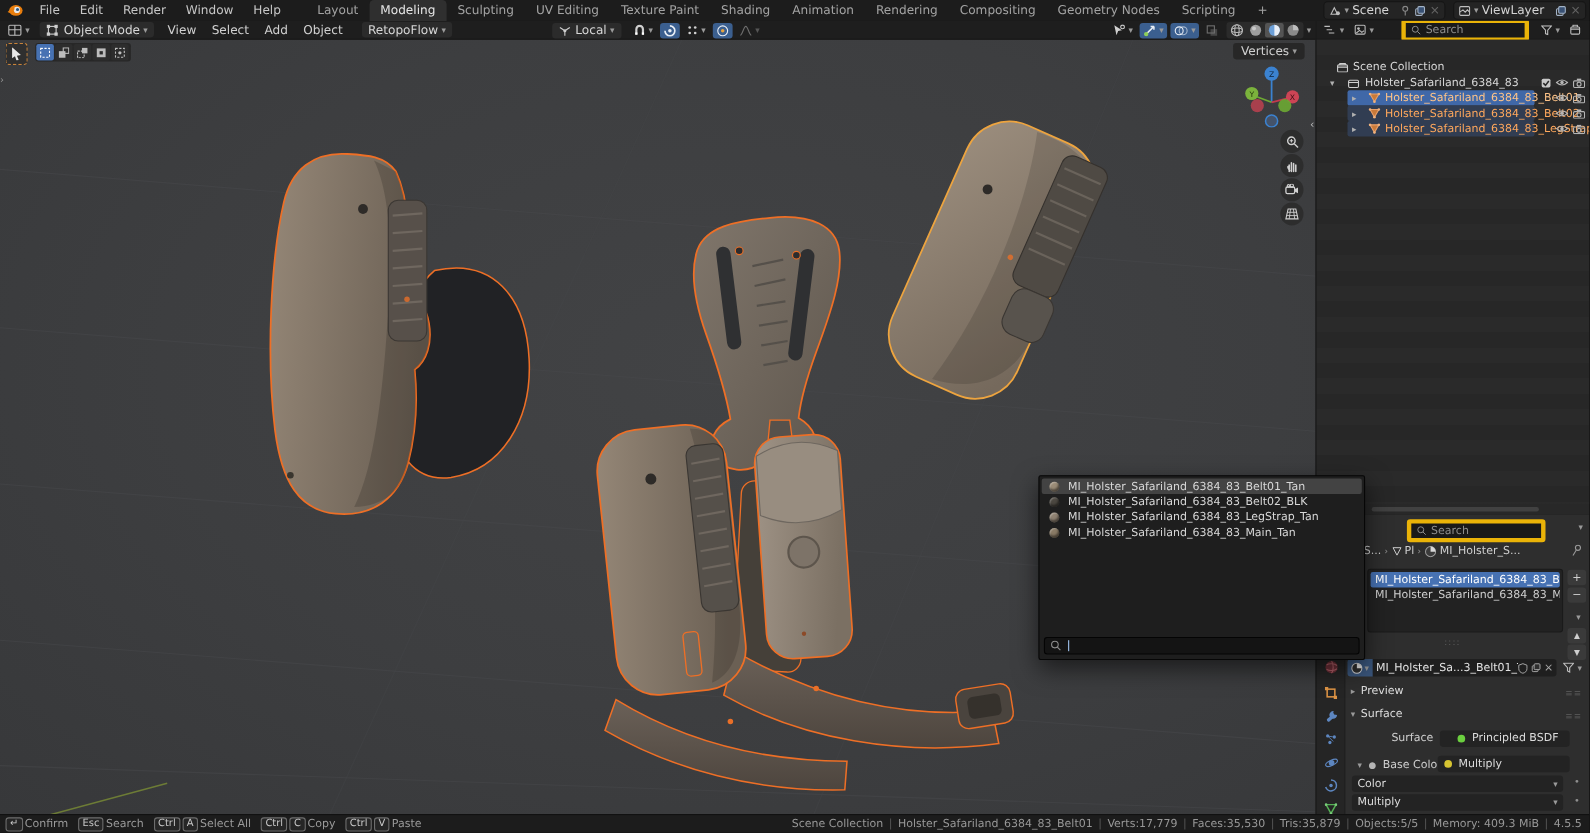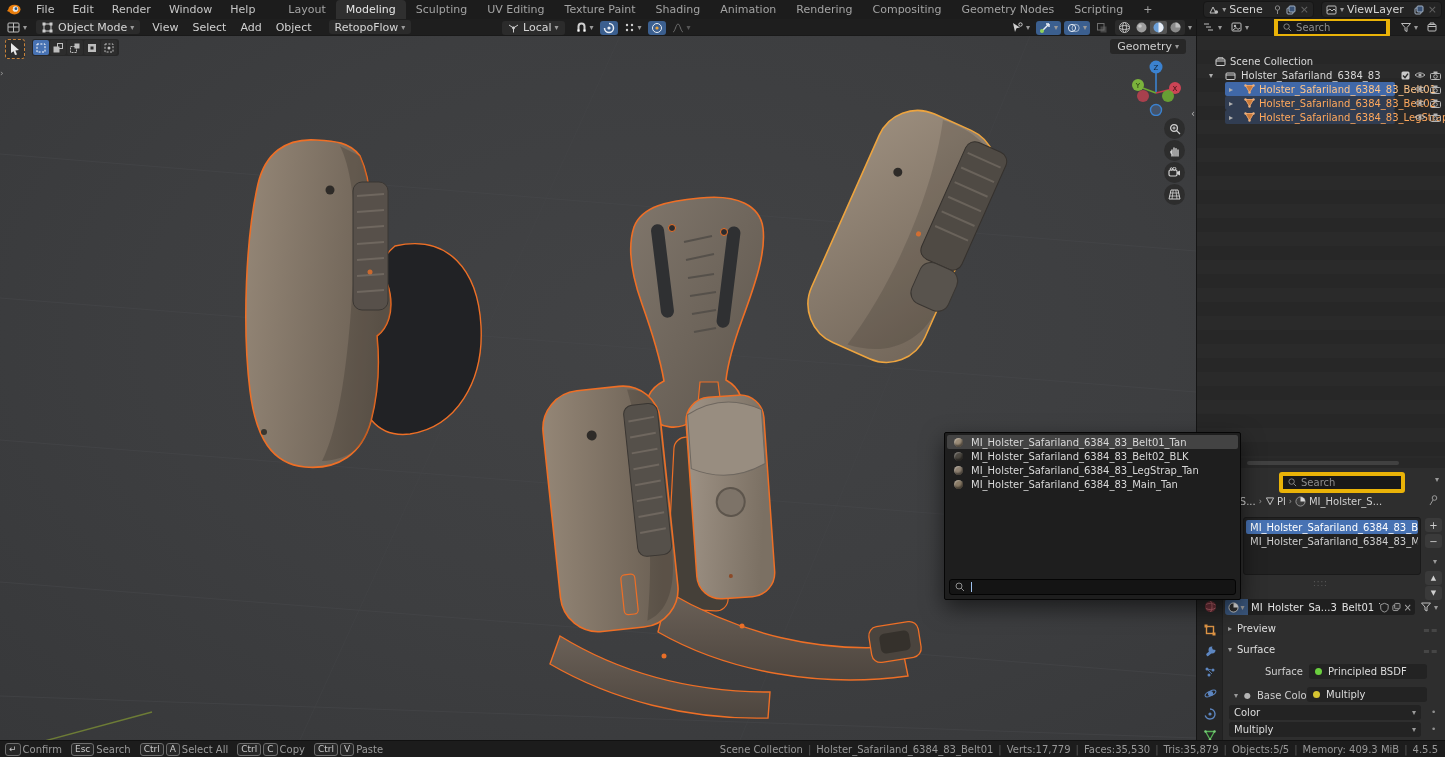--- a/index.html
+++ b/index.html
@@ -461,21 +461,21 @@
         </div>
         <div class="smbtn">
           <svg width="10" height="10" viewBox="0 0 10 10">
               <rect x="1" y="1" width="8" height="8" fill="none" stroke="#bdbdbd" stroke-dasharray="2 1.4"></rect>
               <circle cx="5" cy="5" r="1.5" fill="#bdbdbd"></circle>
             </svg>
         </div>
       </div>
     </div>
     <div class="options-btn">
-      <span>Geometry</span>
+      <span>Vertices</span>
       <span class="caret">▾</span>
     </div>
 
     <span class="stats-caret">›</span>
 
     <svg class="gizmo" width="58" height="58" viewBox="0 0 58 58">
       <line x1="29" y1="35" x2="29" y2="13" stroke="#3b82d0" stroke-width="1.6"></line>
       <line x1="29" y1="35" x2="13" y2="29" stroke="#6da833" stroke-width="1.6"></line>
       <line x1="29" y1="35" x2="45" y2="31" stroke="#c23a4d" stroke-width="1.6"></line>
       <circle cx="29" cy="9" r="6.5" fill="#3b82d0"></circle>
@@ -802,21 +802,21 @@
     </div>
     <span class="grip" style="left:226px;top:158px">≡≡</span>
 
     <div class="panelhdr" style="top:176px;">
       <span class="caret" style="margin-right:5px">▾</span>
       <span>Surface</span>
     </div>
     <span class="grip" style="left:226px;top:179px">≡≡</span>
 
     <div class="pr-el" style="left:28px;top:198px;width:78px;text-align:right;color:#cfcfcf;"><span>Surface</span></div>
-    <div class="field pr-el" style="left:112px;top:196px;width:112px;height:15px;padding-left:6px;">
+    <div class="field pr-el" style="left:112px;top:196px;width:112px;height:15px;padding-left:6px;justify-content:center;">
       <span style="width:7px;height:7px;border-radius:50%;background:#6bcf3f;margin-right:6px;"></span>
       <span>Principled BSDF</span>
     </div>
 
     <div class="pr-el flex" style="left:34px;top:220px;height:14px;">
       <span class="caret">▾</span>
       <span style="margin:0 6px;color:#b5b5b5;font-size:8px;">●</span>
       <span style="color:#cfcfcf;">Base Color</span>
     </div>
     <div class="field pr-el" style="left:110px;top:219px;width:114px;height:15px;padding-left:6px;">

